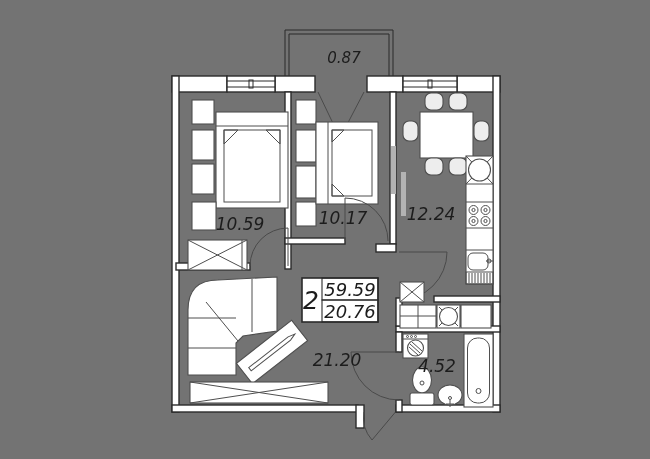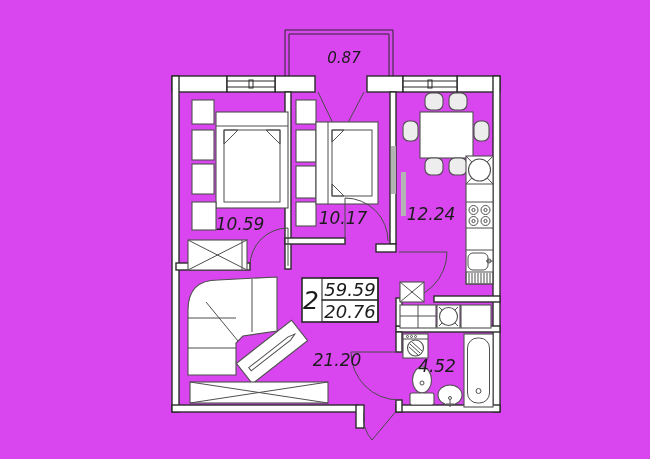--- a/index.html
+++ b/index.html
@@ -1,16 +1,16 @@
 <!DOCTYPE html>
 <html><head>
 <meta charset="utf-8">
 <style>
   html,body{margin:0;padding:0;background:#ffffff;}
-  .stage{position:relative;width:650px;height:459px;background:#d946ef;overflow:hidden;}
+  .stage{position:relative;width:650px;height:459px;background:#737373;overflow:hidden;}
   svg{display:block;}
   svg text{font-family:"DejaVu Sans",sans-serif;font-style:italic;fill:#1c1c1c;}
   .area-label{font-size:17px;}
   .balcony-label{font-size:15px;}
   .stamp-num{font-size:18px;}
   .stamp-rooms{font-size:25px;}
   .wall{fill:#ffffff;stroke:#2b2b2b;stroke-width:1.4;}
   .thin{stroke:#2b2b2b;stroke-width:1;fill:none;}
   .furn{fill:#ffffff;stroke:#4f4f4f;stroke-width:1.1;}
   .furnfill{fill:#ededed;stroke:#4f4f4f;stroke-width:1.1;}

